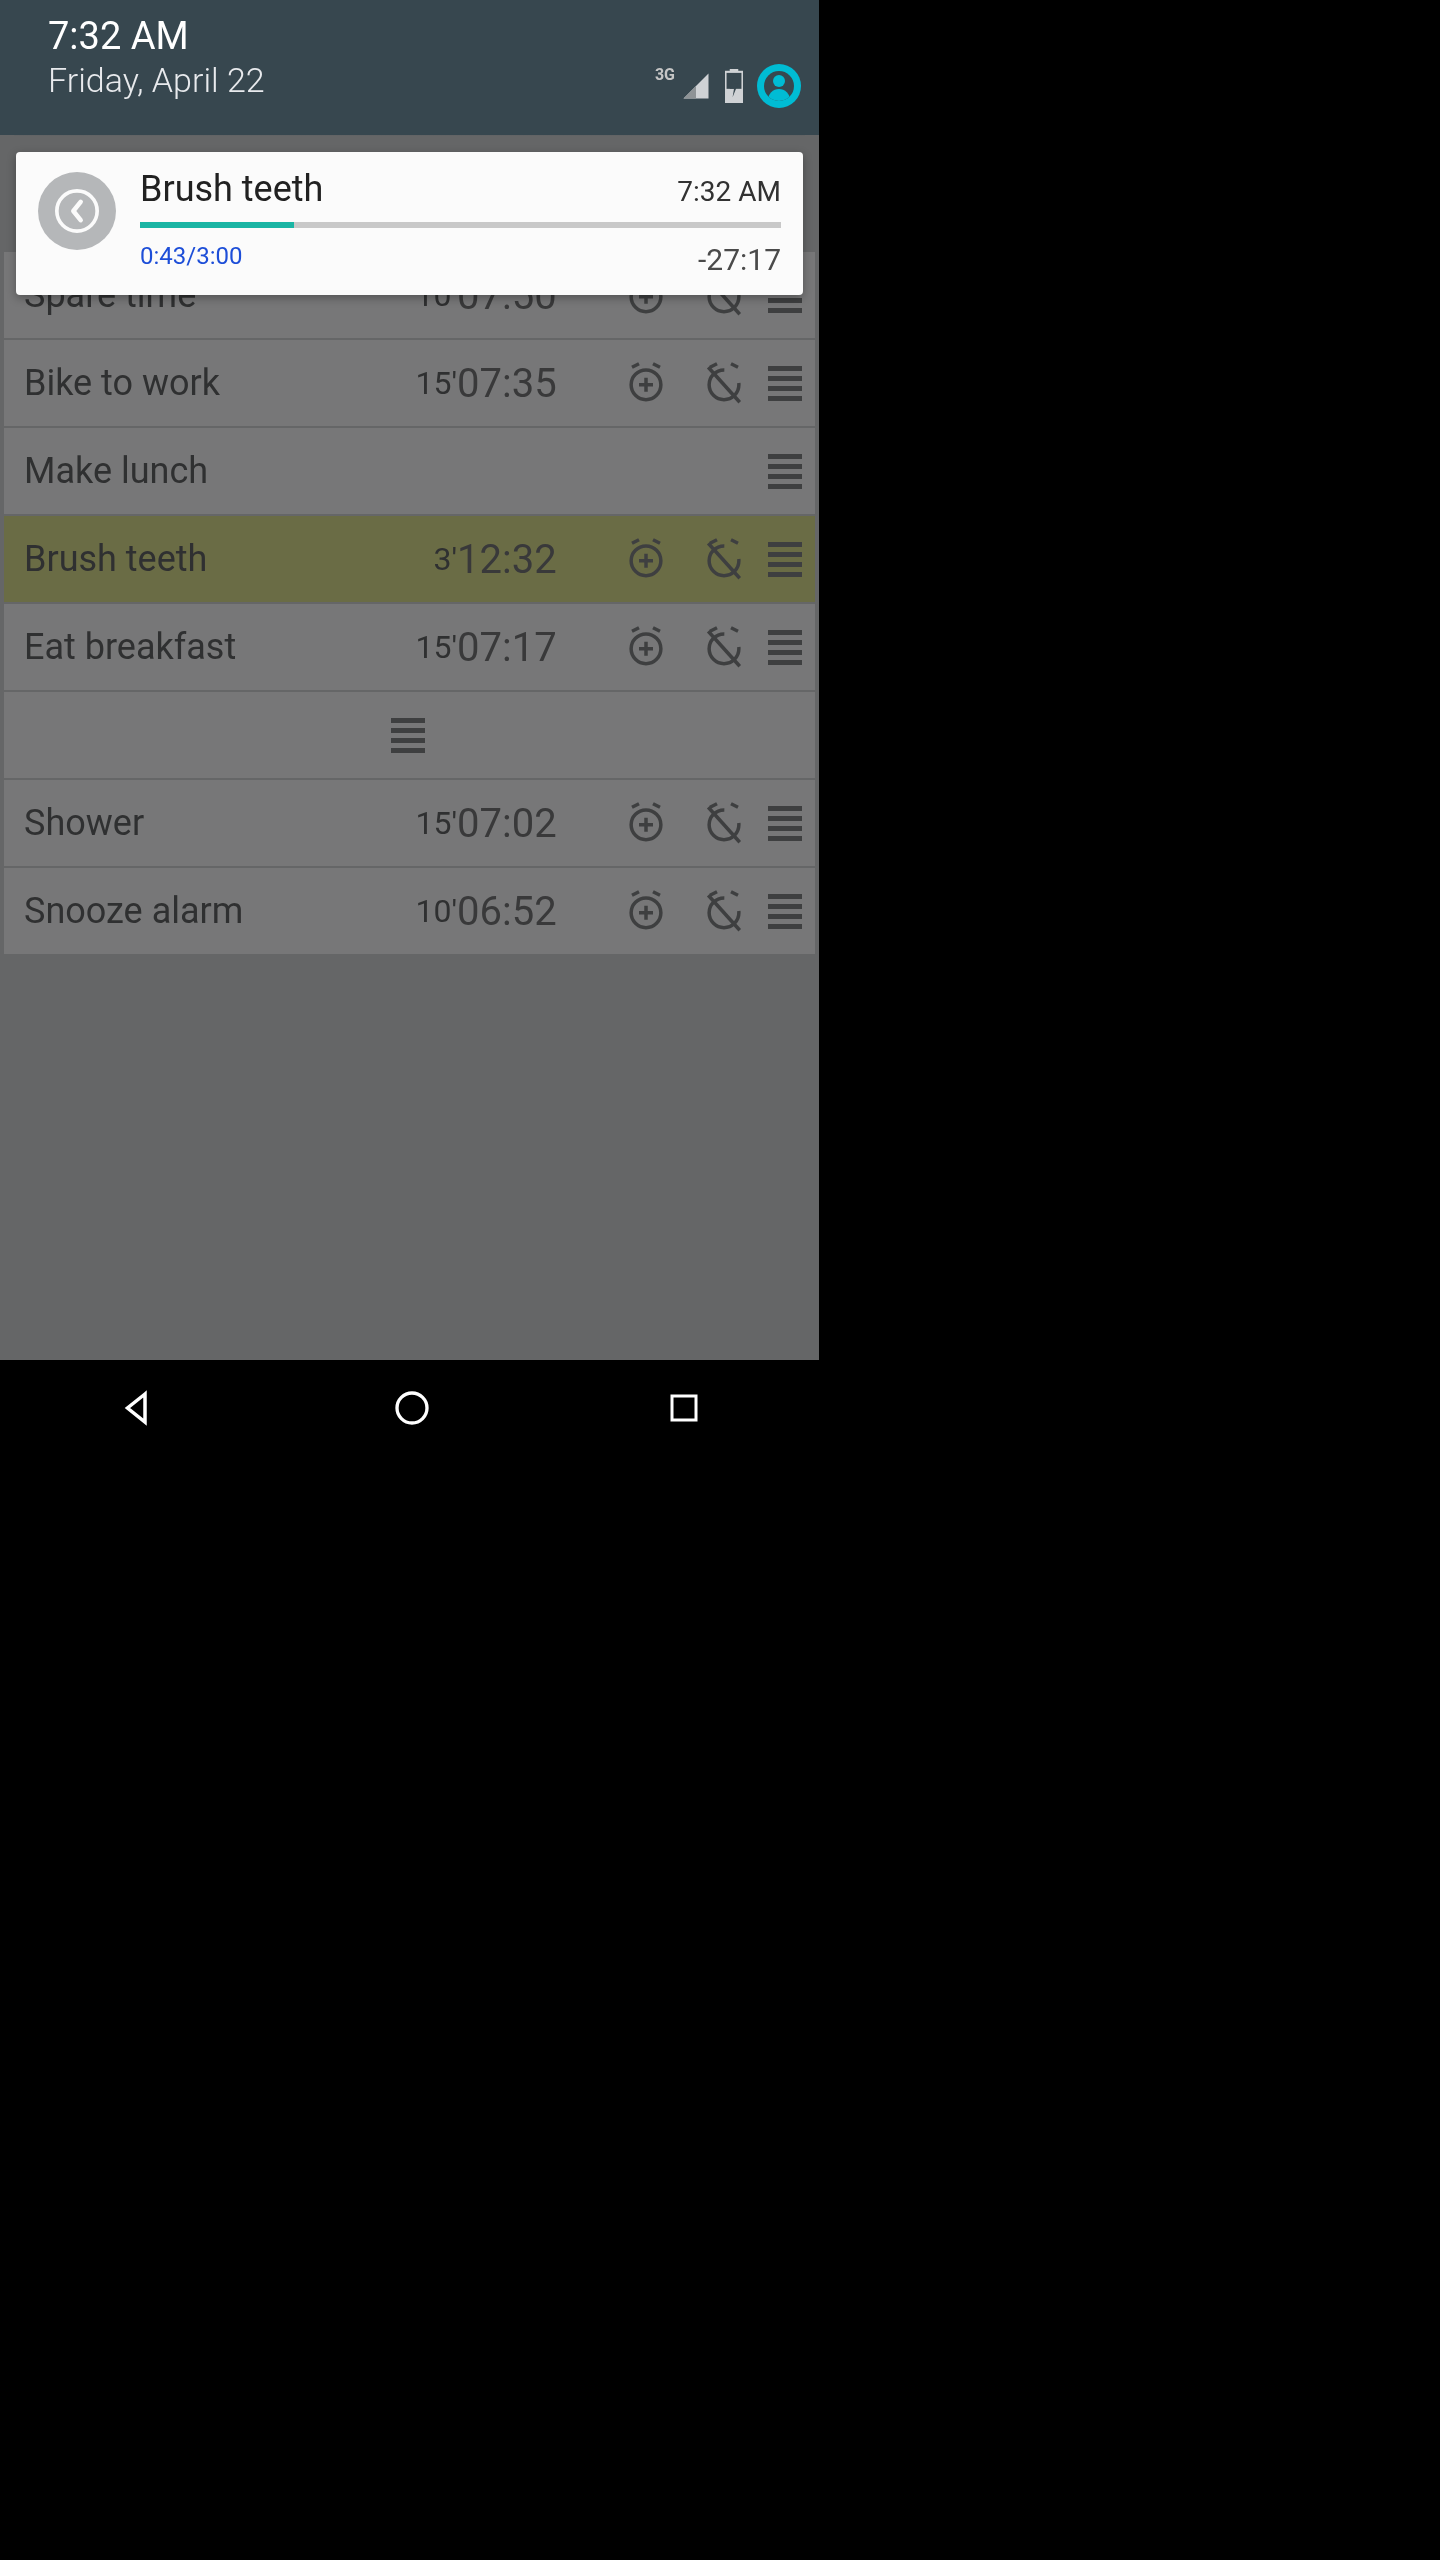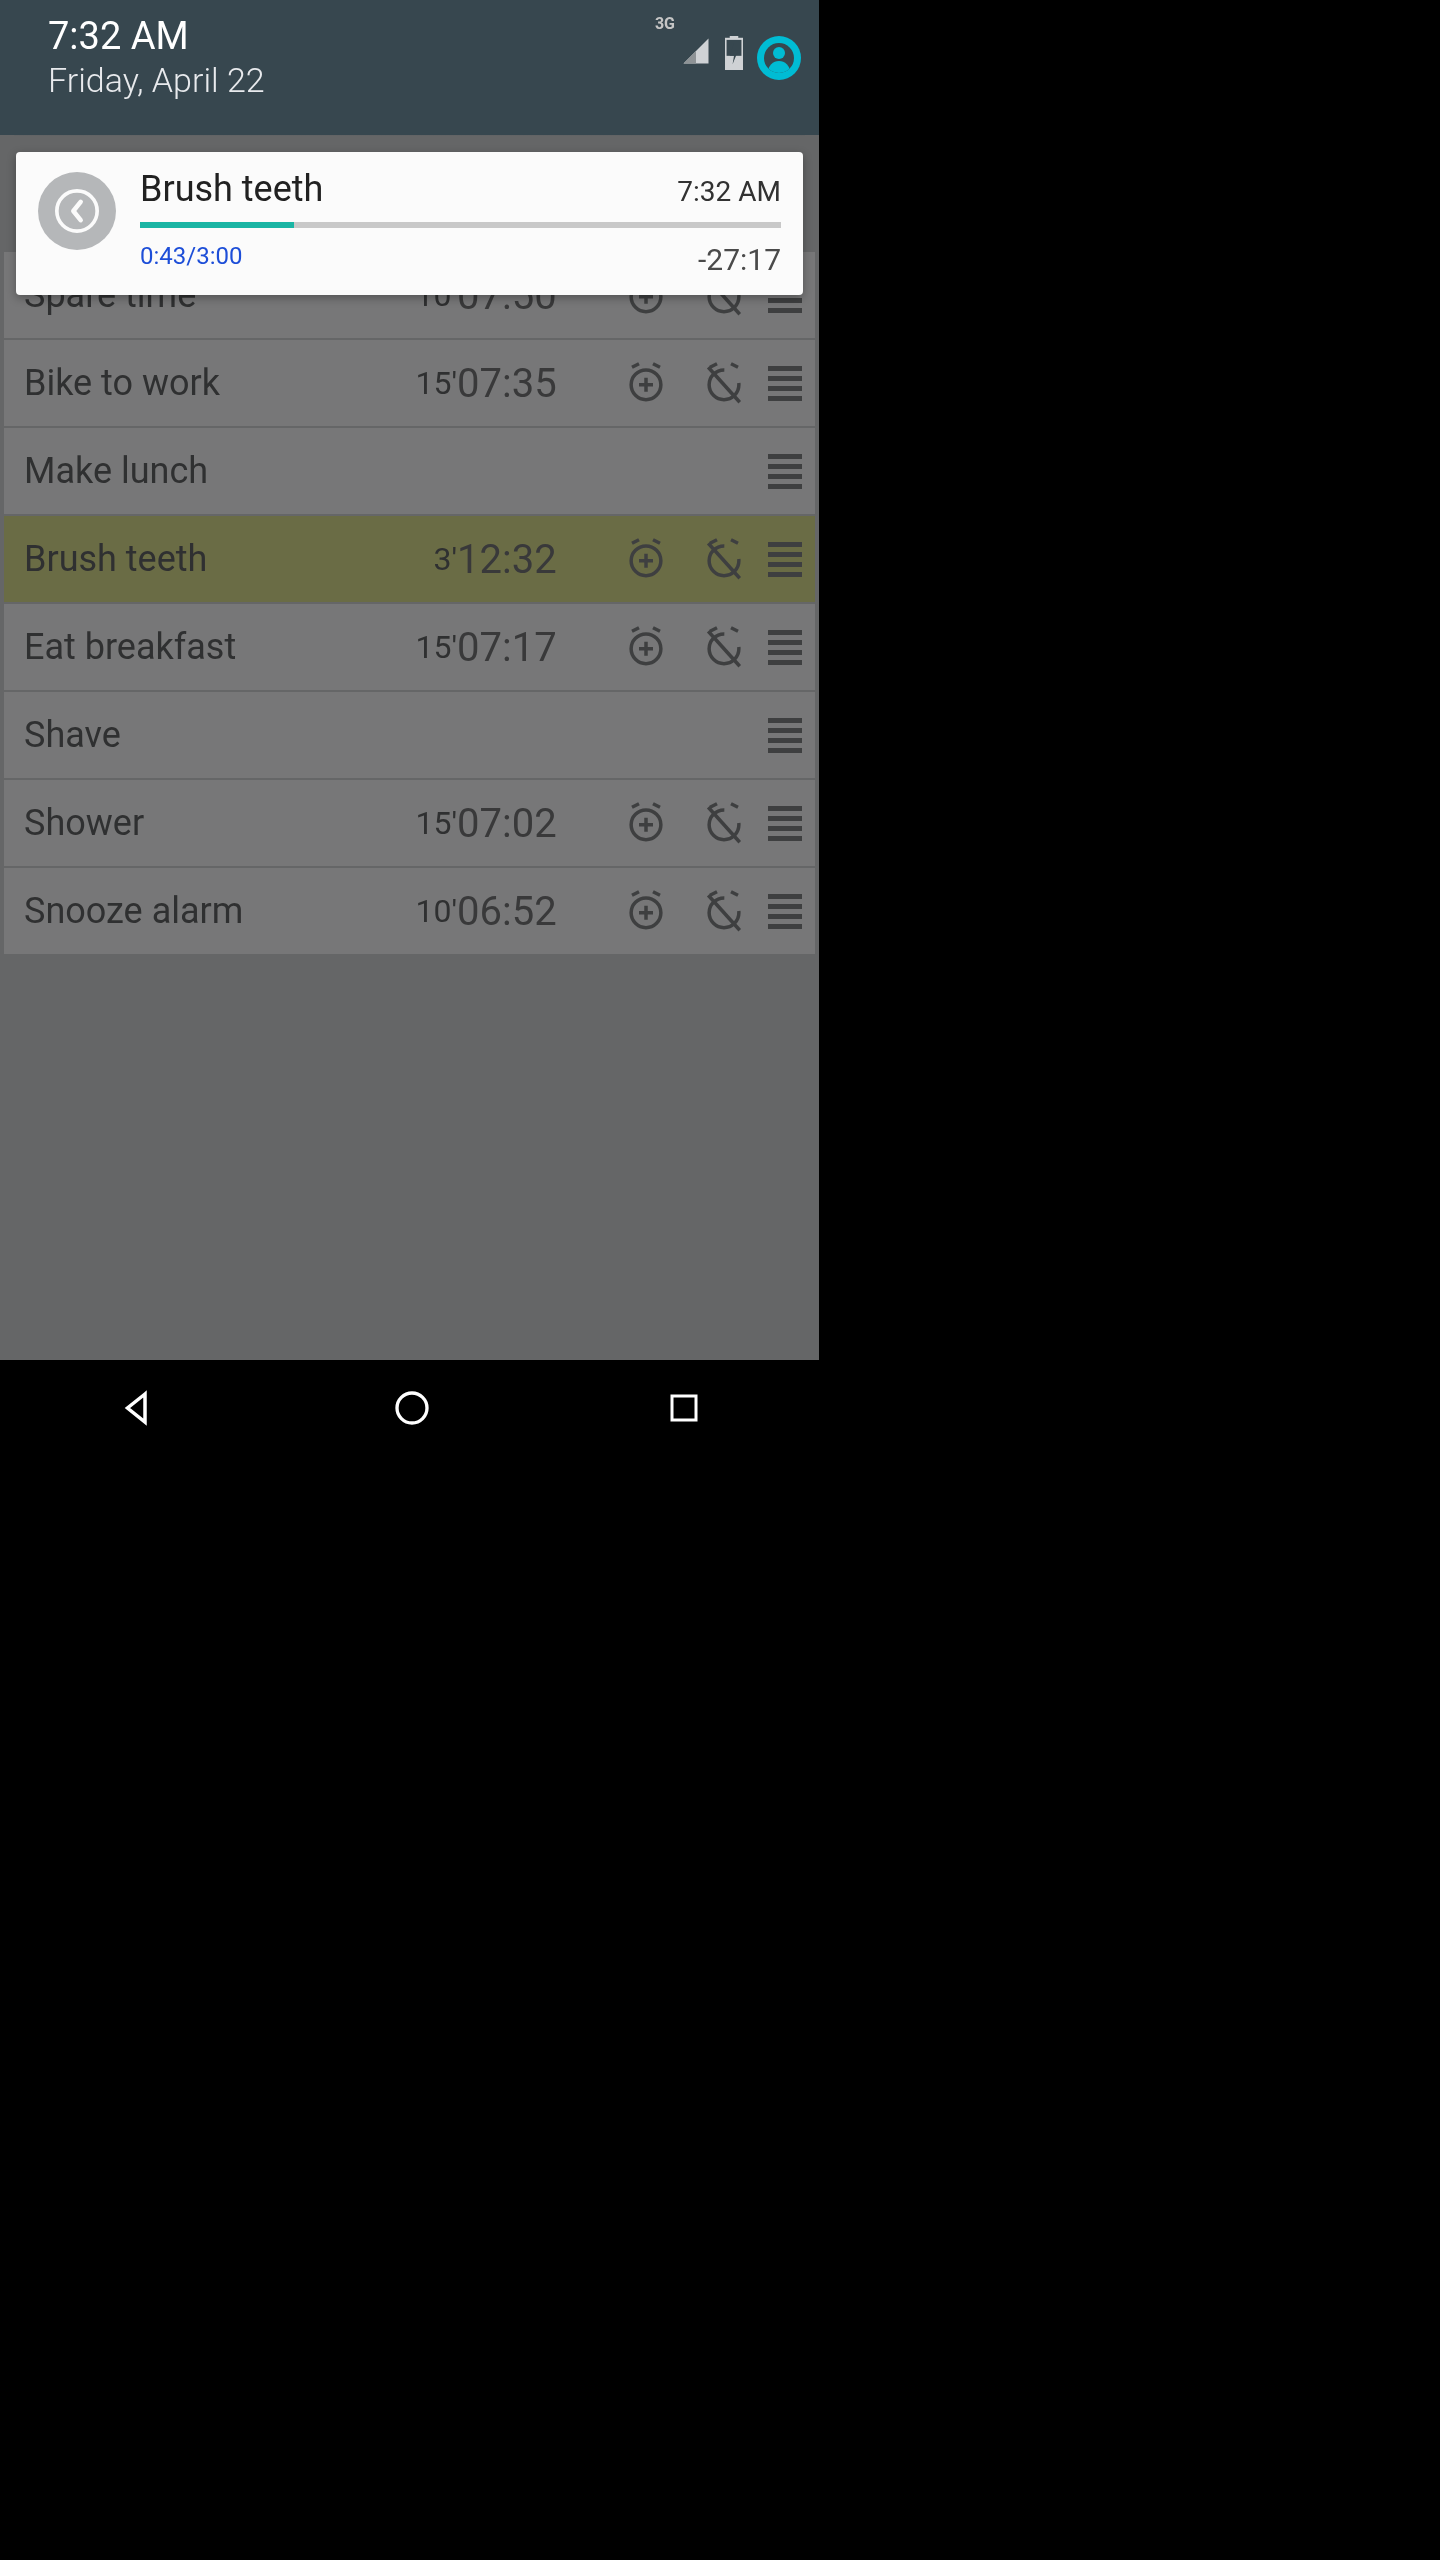--- a/index.html
+++ b/index.html
@@ -24,21 +24,21 @@
     height: 135px;
     background: #37474f;
     z-index: 10;
     padding: 14px 18px 0 48px;
     display: flex;
     justify-content: space-between;
   }
   .shade-left { display: flex; flex-direction: column; }
   .shade-time { color: #fff; font-size: 38px; font-weight: 400; }
   .shade-date { color: #e8eaed; font-size: 34px; font-weight: 300; margin-top: 2px; }
-  .shade-right { display: flex; align-items: flex-start; gap: 14px; padding-top: 22px; }
+  .shade-right { display: flex; align-items: center; gap: 14px; padding-top: 22px; }
   .shade-right svg { display: block; }
   .signal-3g { color: #c6c6c6; font-size: 16px; font-weight: 700; margin-right: -8px; margin-top: -22px; }
   .avatar {
     width: 44px; height: 44px; border-radius: 50%;
     background: #00bcd4;
     display: flex; align-items: center; justify-content: center;
   }
   .avatar-inner {
     width: 30px; height: 30px; border-radius: 50%;
     background: #37474f;
@@ -276,21 +276,20 @@
             </svg>
     </span>
     <span class="drag">
       <span></span>
             <span></span>
             <span></span>
             <span></span>
     </span>
   </div>
         <div class="row">
-    <span class="label">Shave</span>
     <span class="dur" style="visibility: hidden;"></span>
     <span class="time" style="visibility: hidden;"></span>
     <span class="ico add" style="visibility: hidden;">
       <svg width="42" height="42" viewBox="0 0 24 24">
               <circle cx="12" cy="13" r="8.5" fill="none" stroke="#5d5f62" stroke-width="2"></circle>
               <path d="M4 3 L8 1 M20 3 L16 1" stroke="#5d5f62" stroke-width="2"></path>
               <path d="M12 9 v8 M8 13 h8" stroke="#5d5f62" stroke-width="2"></path>
             </svg>
     </span>
     <span class="ico off" style="visibility: hidden;">

